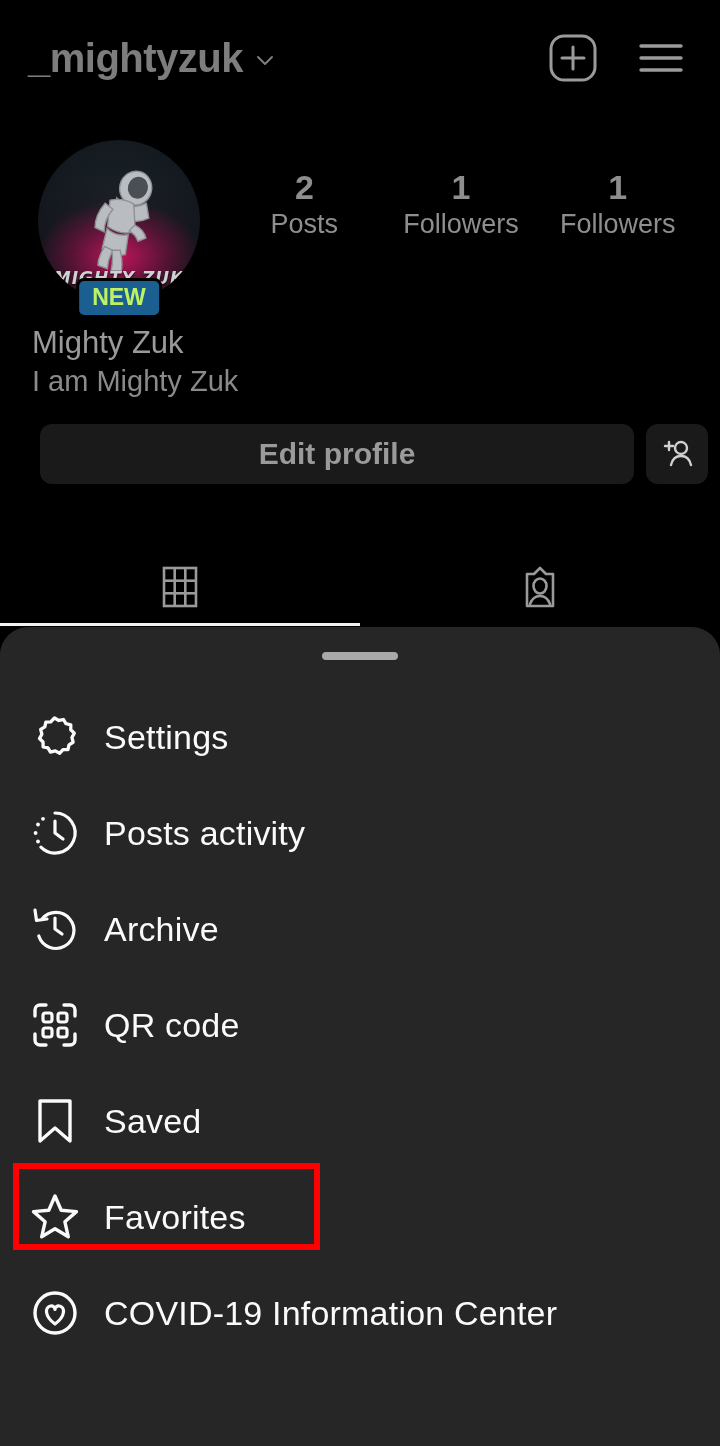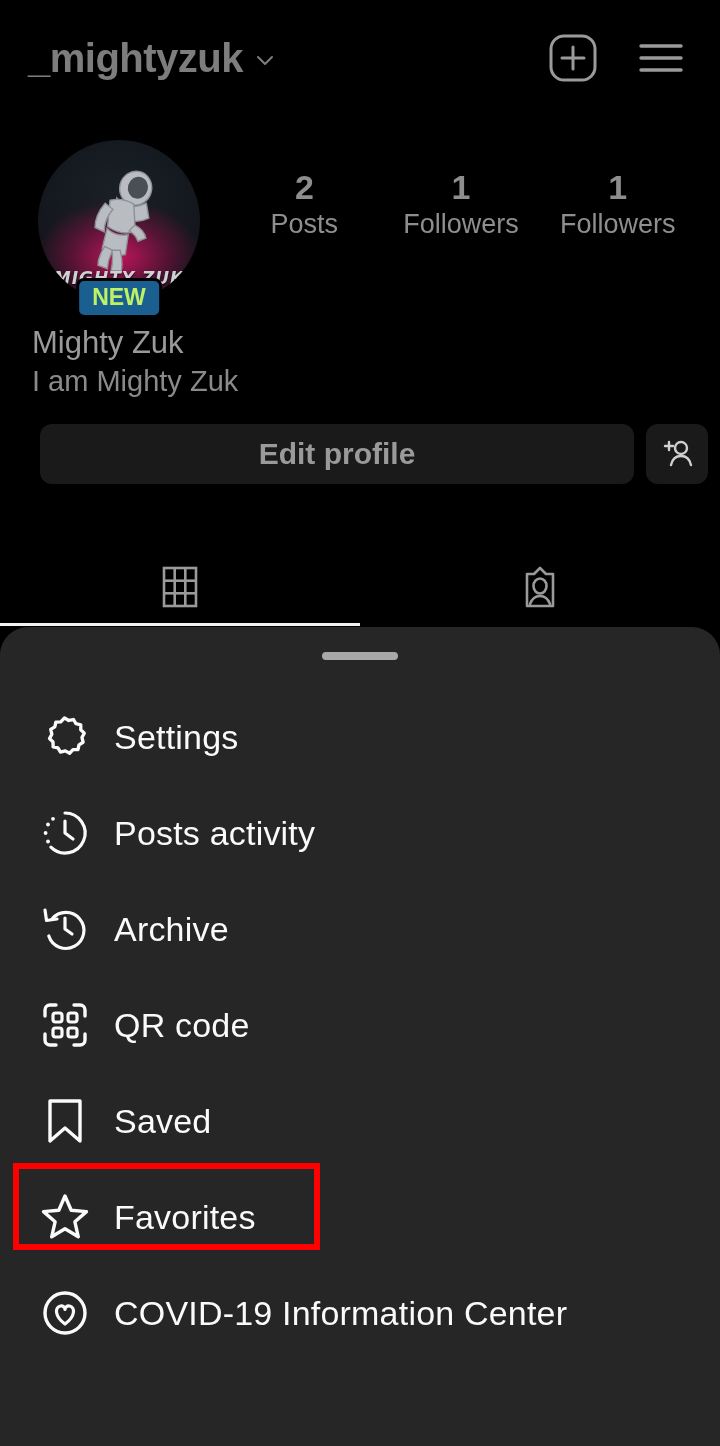--- a/index.html
+++ b/index.html
@@ -136,21 +136,21 @@
   #sheet-handle {
     position:absolute; top:25px; left:50%; transform:translateX(-50%);
     width:76px; height:8px; border-radius:4px;
     background:#a8a8a8;
   }
   #menu {
     position:absolute; top:62px; left:0; width:720px;
   }
   .menu-item {
     height:96px; display:flex; align-items:center;
-    padding-left:40px; position:relative;
+    padding-left:30px; position:relative;
   }
   .menu-icon {
     width:56px; display:flex; align-items:center; justify-content:flex-start;
     flex:0 0 56px;
   }
   .menu-label {
     margin-left:18px;
     font-size:34px; color:#fafafa;
     letter-spacing:0.2px;
   }

